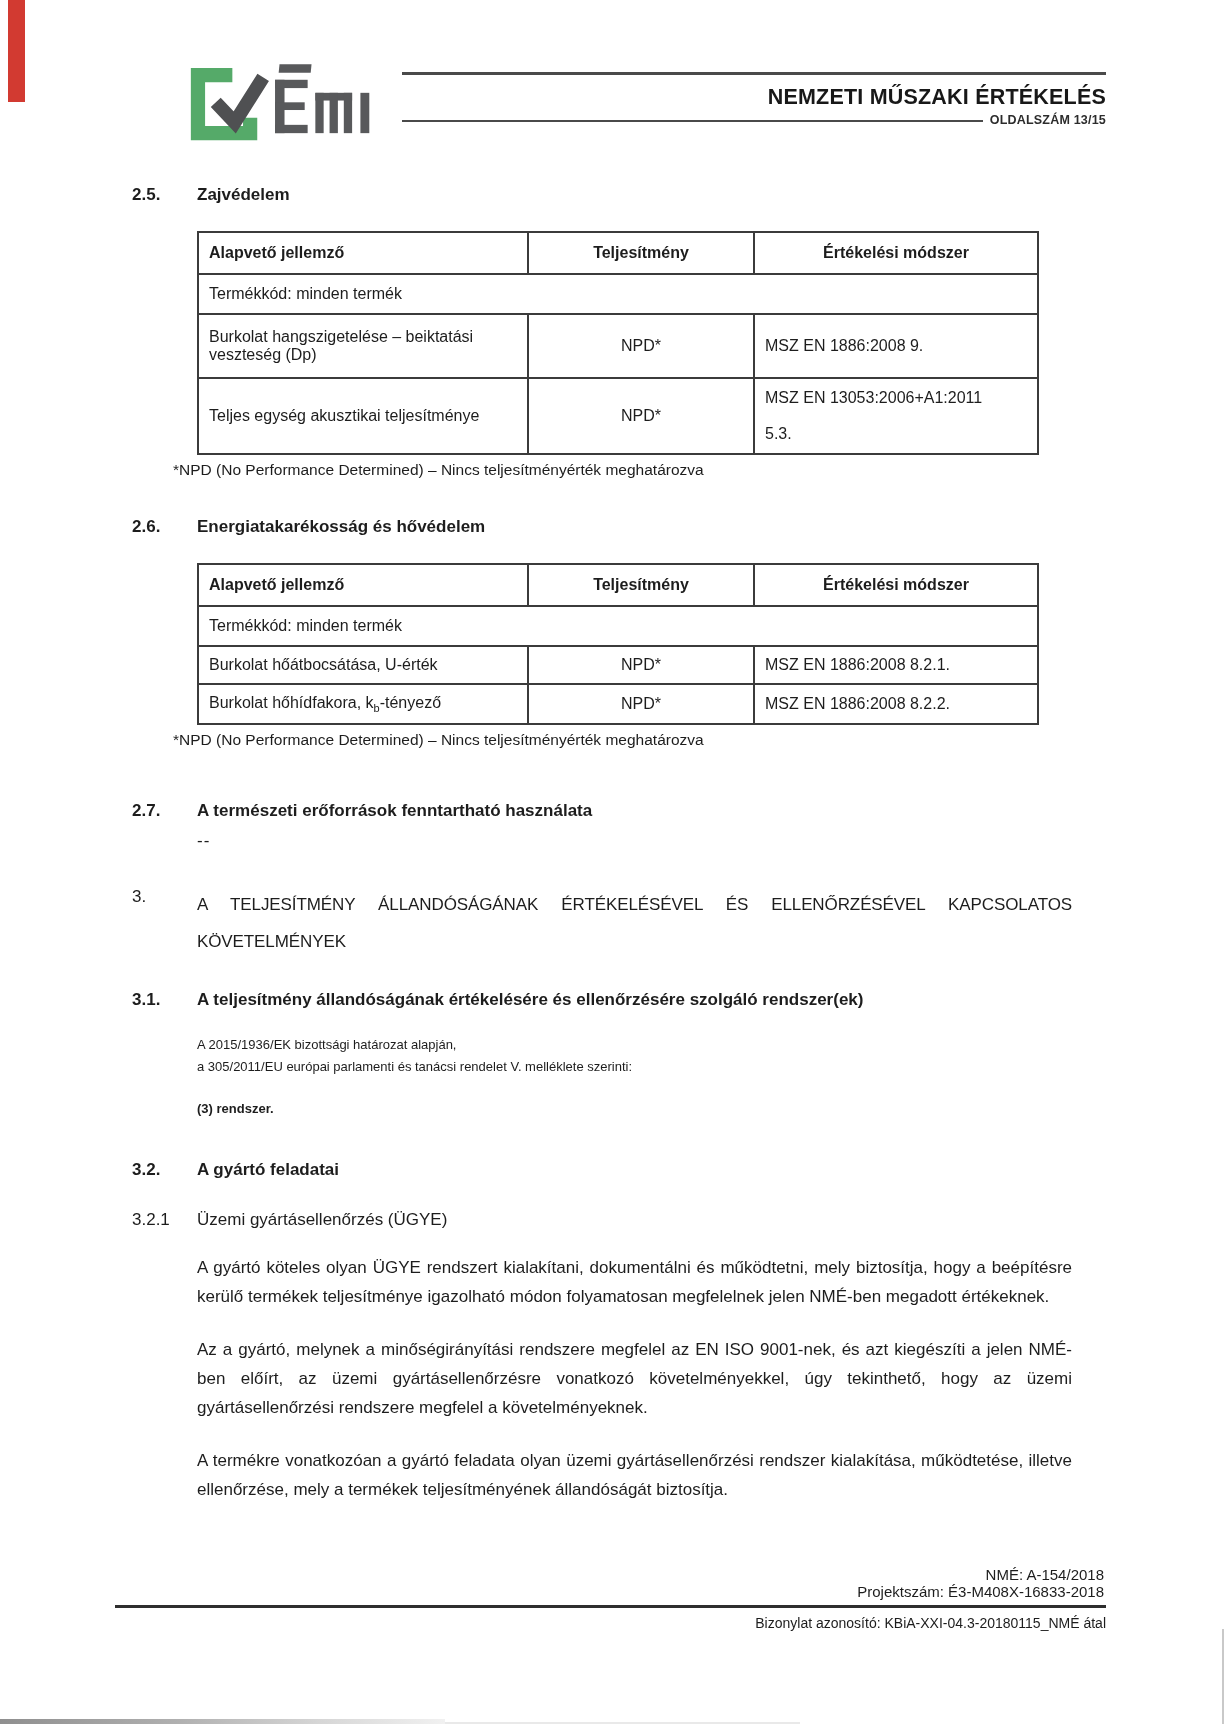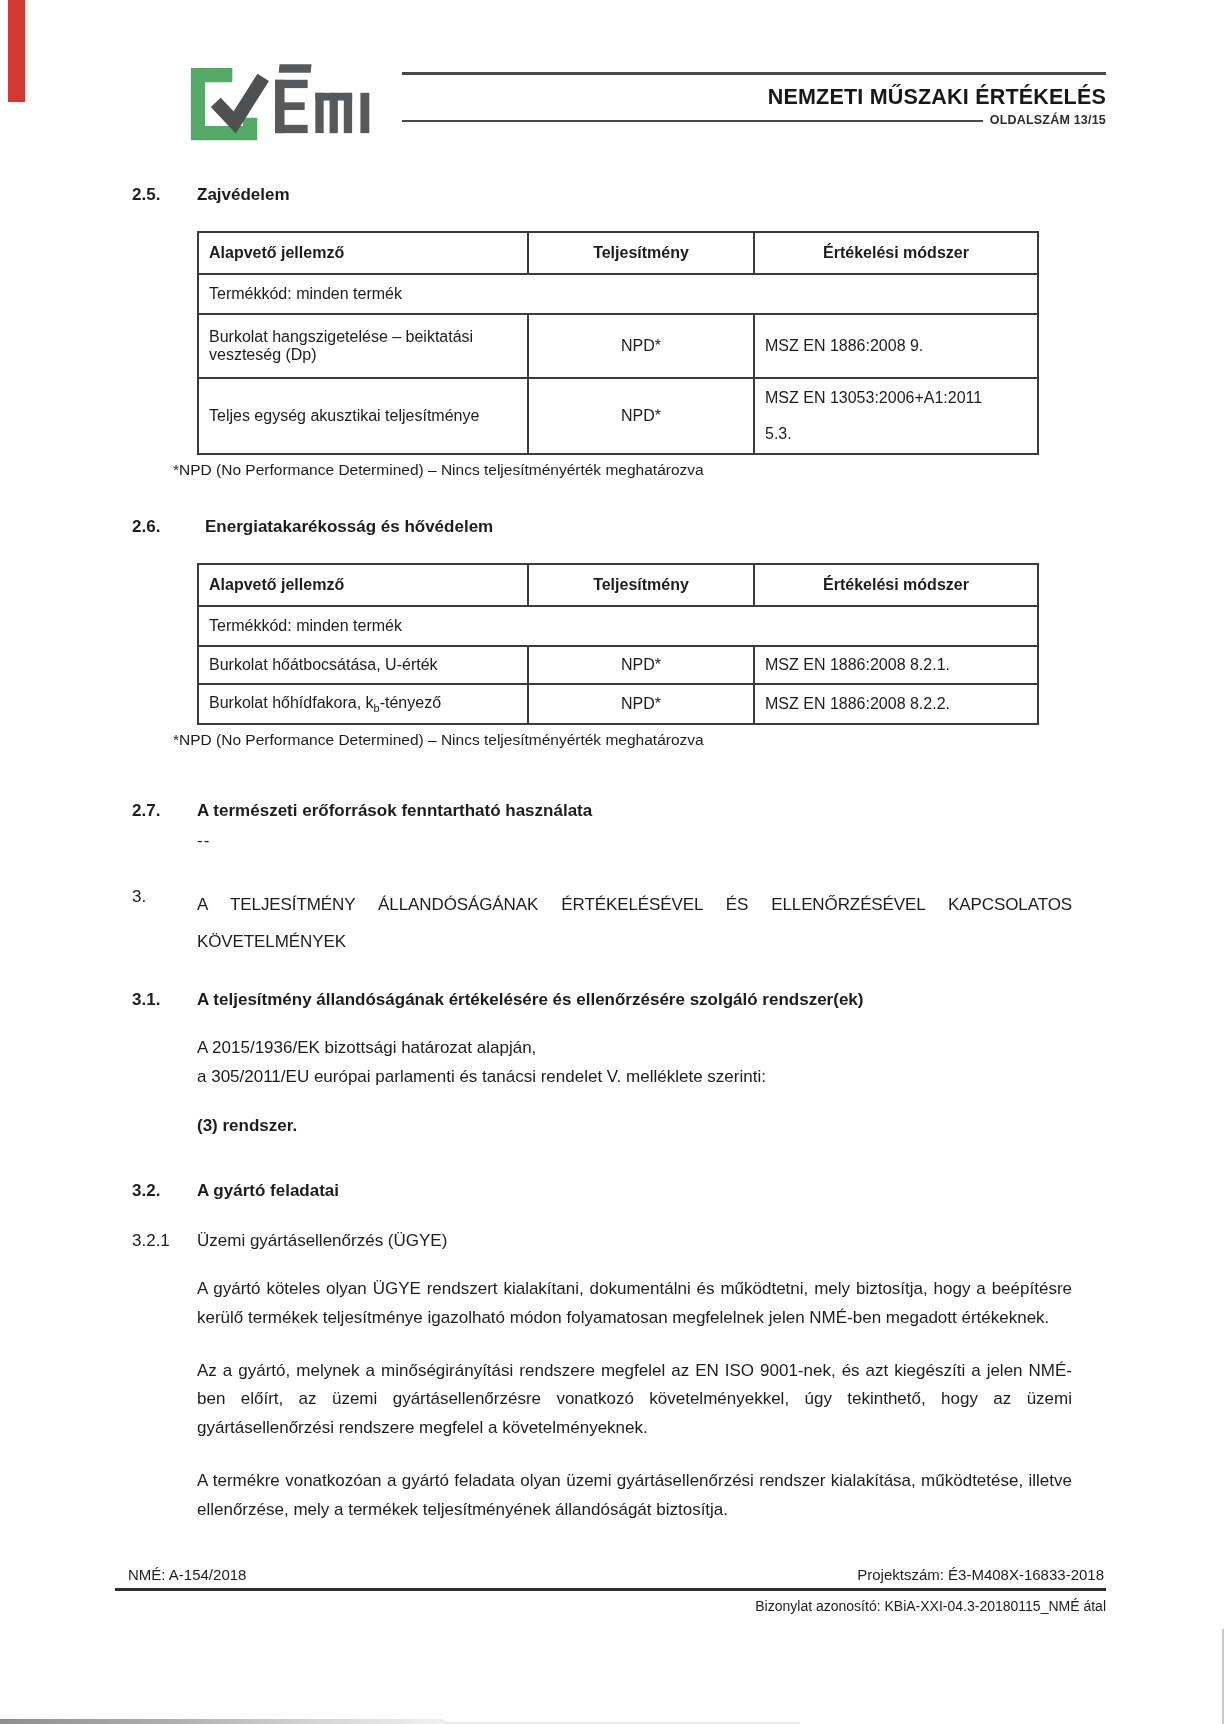--- a/index.html
+++ b/index.html
@@ -44,39 +44,39 @@
   .col1 { width:308px;margin-top:20px; } .col2 { width:204px; } .col3 { width:262px; }
   .c-center { text-align:center; }
   .h-row { height:42px; }
   .span-row td { height:34px; }
   .tbl-note { margin-left:41px; font-size:15.5px; margin-top:6px; }
   .cell-two-line div { line-height:1.4; }
   .cell-two-line .gap { height:14px; }
 
   
   .para { font-size:17px; line-height:1.7; text-align:justify; margin:0; }
-  .line { font-size:17px; line-height:1.7; }
+  .line { font-size:13px; line-height:1.7; }
   .bold { font-weight:bold; }
 
   
   .mt-head1 { margin-top:36px; }
   .mt-table { margin-top:26px; }
-  .mt-sec26 { margin-top:38px;gap:8px; }
+  .mt-sec26 { margin-top:38px; }
   .mt-sec27 { margin-top:52px; }
   .mt-sec3  { margin-top:36px; }
   .mt-sec31 { margin-top:30px; }
   .mt-para  { margin-top:24px; }
   .mt-small { margin-top:20px; }
   .mt-sec32 { margin-top:40px; }
   .mt-sec321{ margin-top:30px; }
 
   
   .footer { position:absolute; left:115px; right:118px; top:1566px; }
   .footer-row { display:flex; justify-content:space-between; align-items:flex-end;
-    font-size:15px; padding:0 2px 5px 13px; border-bottom:3px solid #2e2e2e; }
+    font-size:15px; padding:0 2px 5px 13px; border-bottom:3px solid #2e2e2e;flex-direction:column; }
   .footer-doc { text-align:right; font-size:14px; margin-top:7px; }
 
   sub { font-size:11px; }
 </style>
 </head>
 <body>
 
 <div class="red-mark"></div>
 
 <div class="header">

